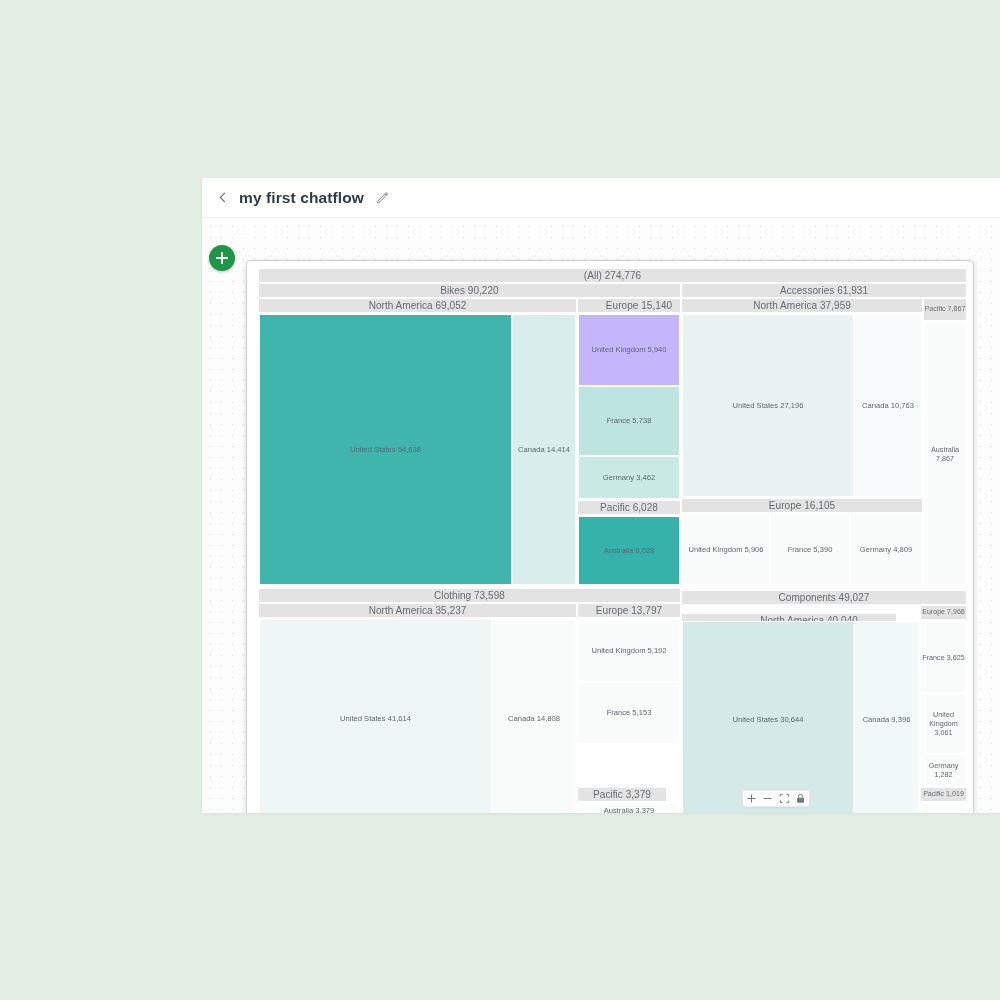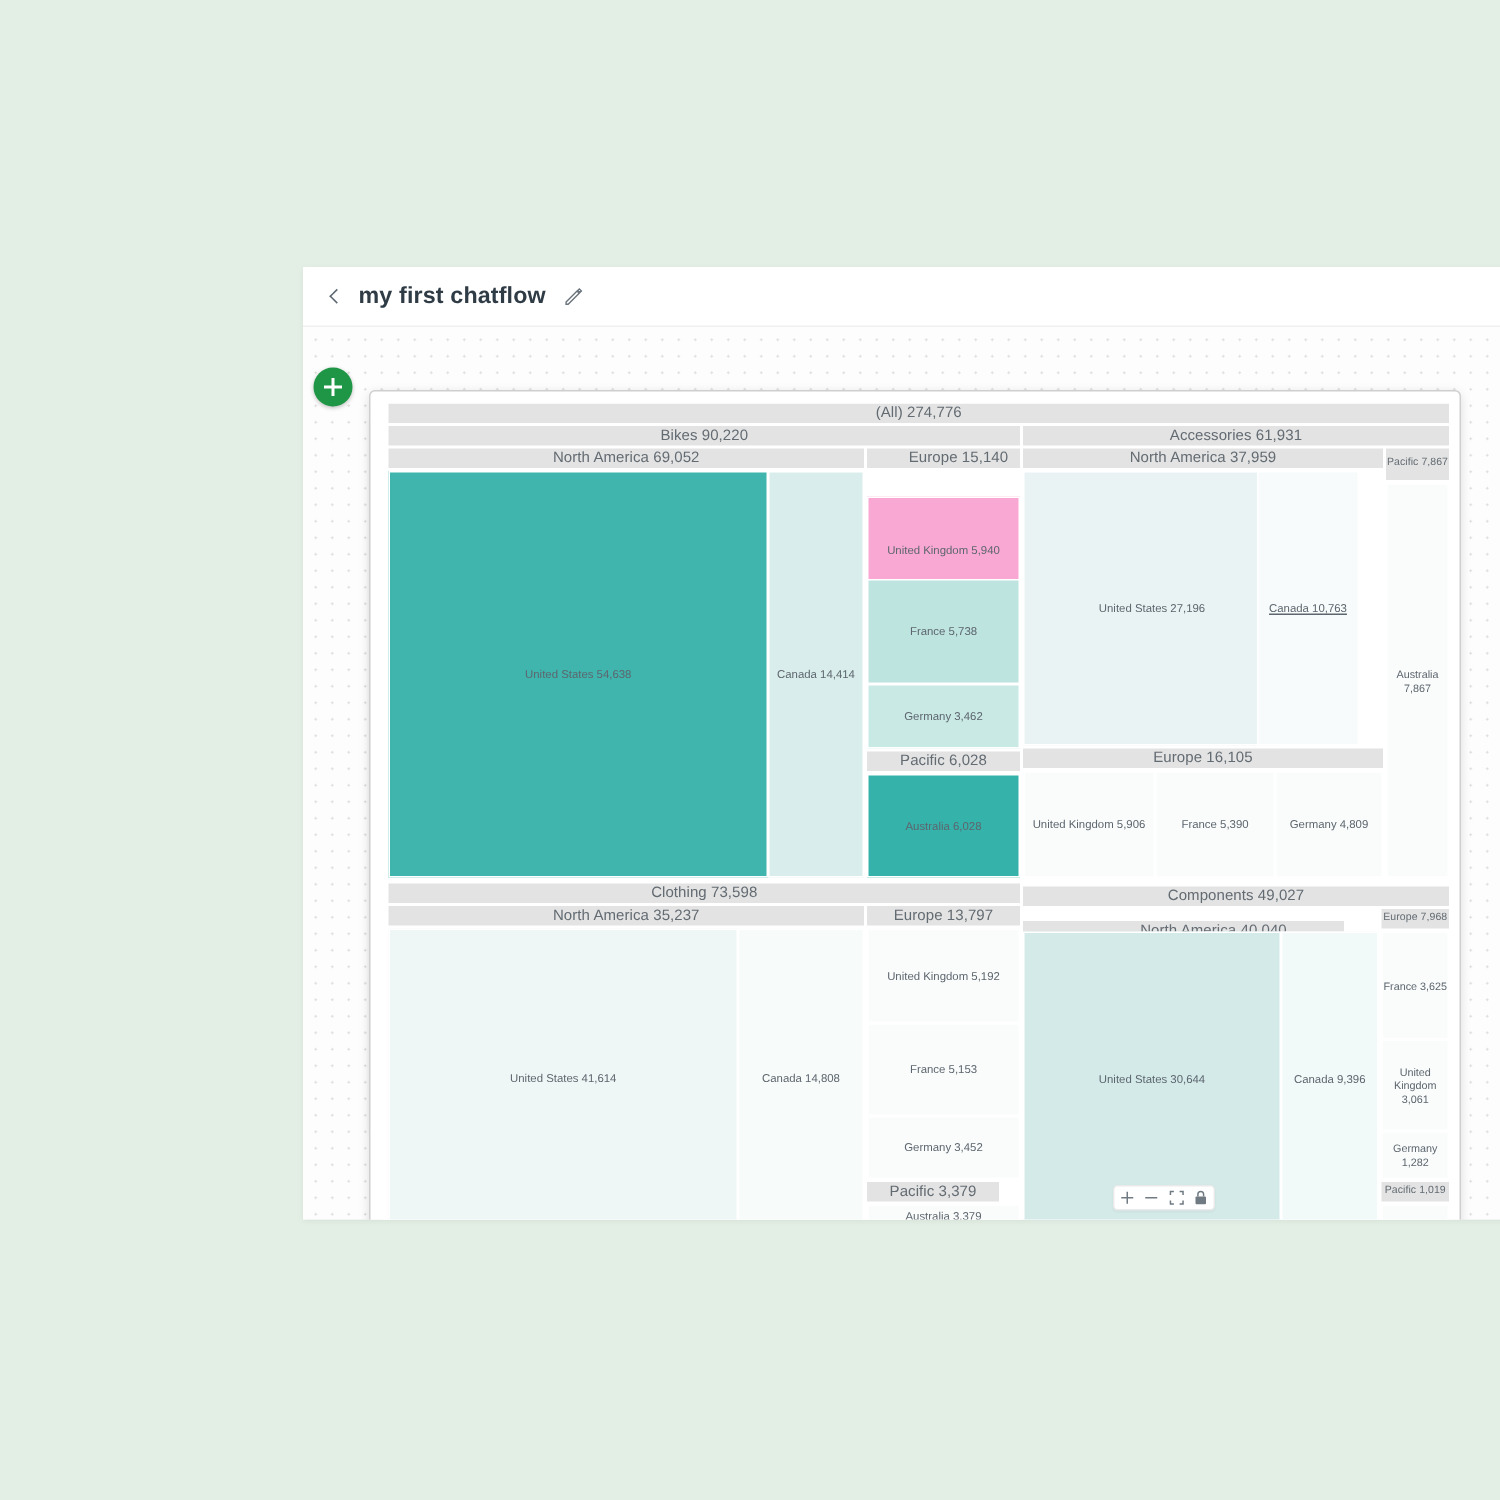--- a/index.html
+++ b/index.html
@@ -151,51 +151,50 @@
 
           <div class="cell hdr" style="left:5px; top:0px; width:707px; height:13px;">(All) 274,776</div>
 
           <div class="cell hdr" style="left:5px; top:15px; width:421px; height:13px;">Bikes 90,220</div>
 
           <div class="cell hdr" style="left:5px; top:30px; width:317px; height:13px;">North America 69,052</div>
           <div class="cell leaf" style="left:5px; top:45px; width:253px; height:271px; background:#3fb5ad;">United States 54,638</div>
           <div class="cell leaf" style="left:258px; top:45px; width:64px; height:271px; background:#d9eeec;">Canada 14,414</div>
 
           <div class="cell hdr" style="left:324px; top:30px; width:102px; height:13px;padding-left:20px;">Europe 15,140</div>
-          <div class="cell leaf" style="left:324px; top:62px; width:102px; height:72px; background:#f9a8d4;">United Kingdom 5,940</div>
+          <div class="cell leaf" style="left:324px; top:45px; width:102px; height:72px; background:#c4b5fd;">United Kingdom 5,940</div>
           <div class="cell leaf" style="left:324px; top:117px; width:102px; height:70px; background:#bee4e0;">France 5,738</div>
           <div class="cell leaf" style="left:324px; top:187px; width:102px; height:43px; background:#c9e9e5;">Germany 3,462</div>
 
           <div class="cell hdr" style="left:324px; top:232px; width:102px; height:13px;">Pacific 6,028</div>
           <div class="cell leaf" style="left:324px; top:247px; width:102px; height:69px; background:#35b2aa;">Australia 6,028</div>
 
           <div class="cell hdr" style="left:428px; top:15px; width:284px; height:13px;">Accessories 61,931</div>
 
           <div class="cell hdr" style="left:428px; top:30px; width:240px; height:13px;">North America 37,959</div>
           <div class="cell leaf" style="left:428px; top:45px; width:172px; height:183px; background:#eaf3f4;">United States 27,196</div>
-          <div class="cell leaf" style="left:584px; top:45px; width:68px; height:183px; background:#f7fbfb;text-decoration:underline;">Canada 10,763</div>
+          <div class="cell leaf" style="left:600px; top:45px; width:68px; height:183px; background:#f7fbfb;">Canada 10,763</div>
 
           <div class="cell hdr wrap" style="left:670px; top:30px; width:42px; height:21px; font-size:7px;">Pacific 7,867</div>
           <div class="cell leaf sm" style="left:670px; top:53px; width:42px; height:263px; background:#fafcfc;">Australia 7,867</div>
 
           <div class="cell hdr" style="left:428px; top:230px; width:240px; height:13px;">Europe 16,105</div>
           <div class="cell leaf" style="left:428px; top:245px; width:88px; height:71px; background:#fafcfc;">United Kingdom 5,906</div>
           <div class="cell leaf" style="left:516px; top:245px; width:80px; height:71px; background:#fafcfc;">France 5,390</div>
           <div class="cell leaf" style="left:596px; top:245px; width:72px; height:71px; background:#fafcfc;">Germany 4,809</div>
 
           <div class="cell hdr" style="left:5px; top:320px; width:421px; height:13px;">Clothing 73,598</div>
 
           <div class="cell hdr" style="left:5px; top:335px; width:317px; height:13px;">North America 35,237</div>
           <div class="cell leaf" style="left:5px; top:350px; width:233px; height:200px; background:#eff7f6;">United States 41,614</div>
           <div class="cell leaf" style="left:238px; top:350px; width:84px; height:200px; background:#f7fbfa;">Canada 14,808</div>
 
           <div class="cell hdr" style="left:324px; top:335px; width:102px; height:13px;">Europe 13,797</div>
           <div class="cell leaf" style="left:324px; top:350px; width:102px; height:63px; background:#fafcfc;">United Kingdom 5,192</div>
           <div class="cell leaf" style="left:324px; top:413px; width:102px; height:62px; background:#fafcfc;">France 5,153</div>
-          <div class="cell leaf" style="left:324px; top:475px; width:102px; height:42px; background:#fafcfc;">Germany 3,452</div>
 
           <div class="cell hdr" style="left:324px; top:519px; width:88px; height:13px;">Pacific 3,379</div>
           <div class="cell leaf" style="left:324px; top:534px; width:102px; height:16px; background:#fafcfc;">Australia 3,379</div>
 
           <div class="cell hdr" style="left:428px; top:322px; width:284px; height:13px;">Components 49,027</div>
 
           <div class="cell hdr" style="left:428px; top:345px; width:214px; height:13px;padding-left:40px;">North America 40,040</div>
           <div class="cell leaf" style="left:428px; top:352px; width:172px; height:198px; background:#d4eae9;">United States 30,644</div>
           <div class="cell leaf" style="left:600px; top:352px; width:65px; height:198px; background:#f2f9f9;">Canada 9,396</div>
 

